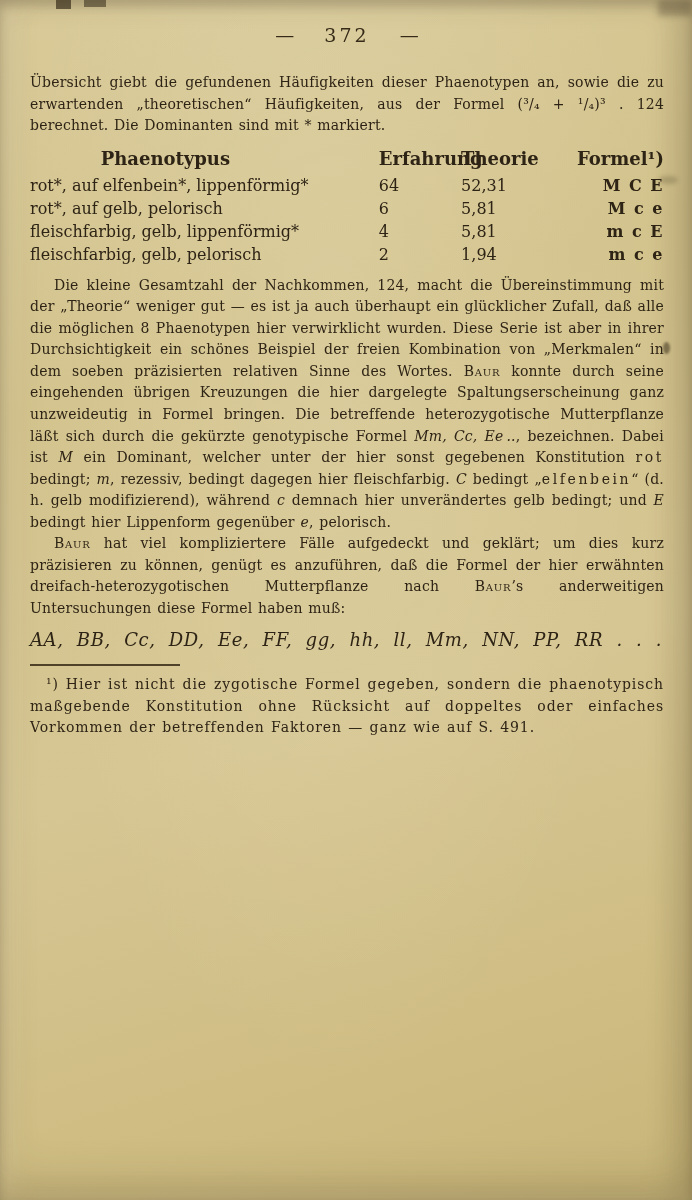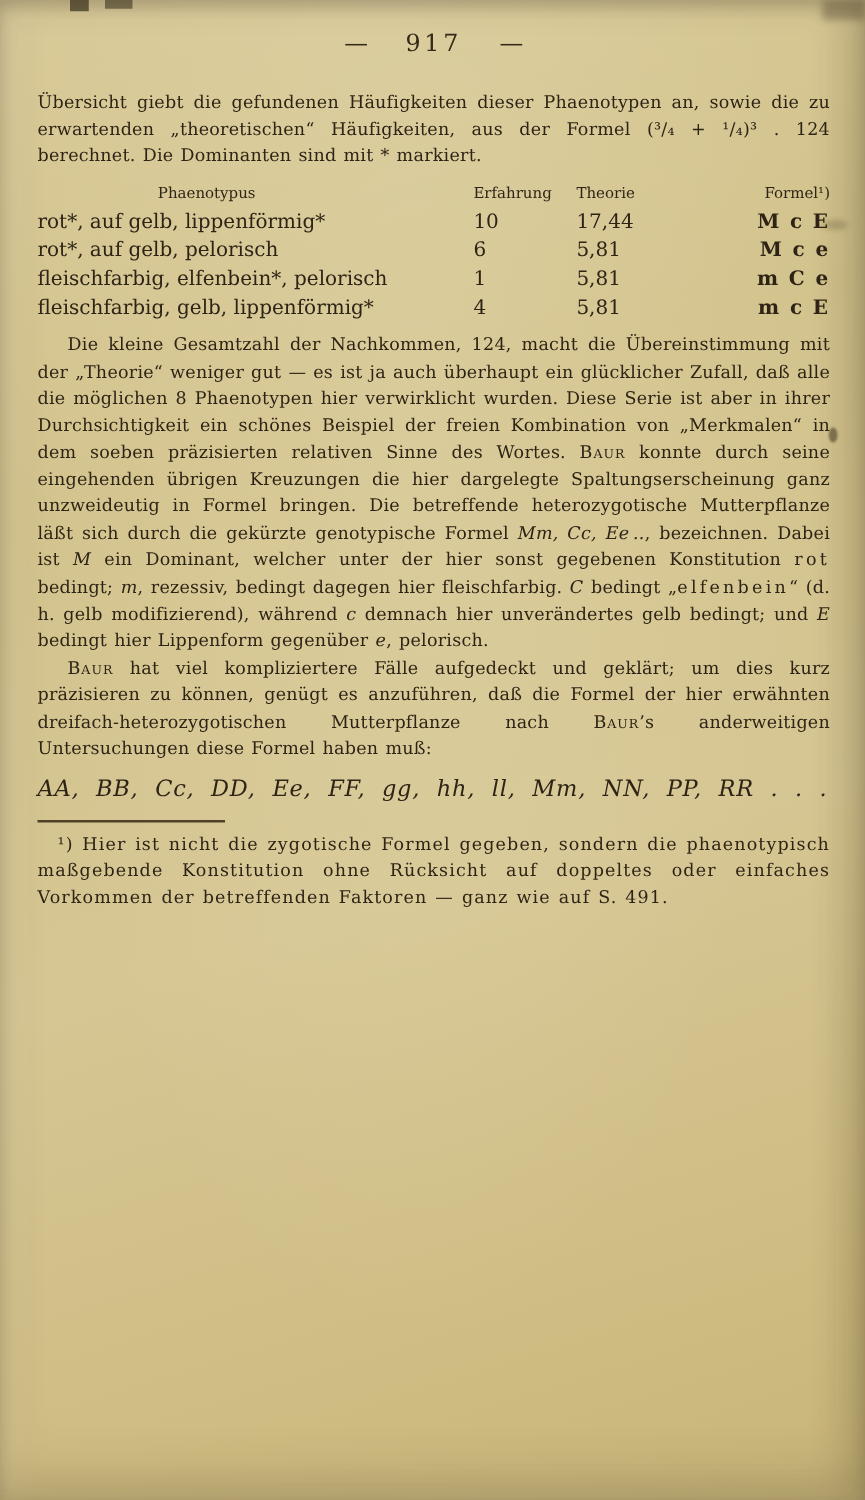--- a/index.html
+++ b/index.html
@@ -58,21 +58,21 @@
   .s-sp { letter-spacing: 2.6px; }
 
   table.ptable {
     width: 100%;
     border-collapse: collapse;
     margin: 9px 0 9px;
     font-size: 16px;
     line-height: 1.44;
     table-layout: fixed;
   }
-  .ptable th { font-weight: normal; font-size: 12px; padding-bottom: 2px; }
+  .ptable th { font-weight: bold; font-size: 18px; padding-bottom: 2px; }
   .ptable th, .ptable td { vertical-align: baseline; }
   .ptable .col-p { width: 55%; text-align: left; }
   .ptable th.col-p { text-align: center; padding-right: 78px; }
   .ptable .col-n { width: 13%; text-align: left; }
   .ptable .col-f { width: 19%; text-align: right; }
   .ptable td.col-f { font-weight: bold; letter-spacing: 1.5px; }
 
   .formula {
     font-size: 18px;
     font-style: italic;
@@ -102,59 +102,59 @@
 <div class="page">
 
   <div class="artifact artifact-a"></div>
   <div class="artifact artifact-b"></div>
   <div class="artifact artifact-c"></div>
   <div class="artifact artifact-d"></div>
   <div class="artifact artifact-e"></div>
 
   <div class="page-number-row">
     <span class="dash">—</span>
-    <span class="num">917</span>
+    <span class="num">372</span>
     <span class="dash">—</span>
   </div>
 
   <p class="para">Übersicht giebt die gefundenen Häufigkeiten dieser Phaenotypen an, sowie die zu erwartenden „theoretischen“ Häufigkeiten, aus der Formel (³/₄ + ¹/₄)³ . 124 berechnet.  Die Dominanten sind mit * markiert.</p>
 
   <table class="ptable">
     <thead>
       <tr>
         <th class="col-p">Phaenotypus</th>
         <th class="col-n">Erfahrung</th>
         <th class="col-n">Theorie</th>
         <th class="col-f">Formel¹)</th>
       </tr>
     </thead>
     <tbody>
       <tr>
-        <td class="col-p">rot*, auf gelb, lippenförmig*</td>
-        <td class="col-n">10</td>
-        <td class="col-n">17,44</td>
-        <td class="col-f">M c E</td>
+        <td class="col-p">rot*, auf elfenbein*, lippenförmig*</td>
+        <td class="col-n">64</td>
+        <td class="col-n">52,31</td>
+        <td class="col-f">M C E</td>
       </tr>
       <tr>
         <td class="col-p">rot*, auf gelb, pelorisch</td>
         <td class="col-n">6</td>
         <td class="col-n">5,81</td>
         <td class="col-f">M c e</td>
       </tr>
       <tr>
-        <td class="col-p">fleischfarbig, elfenbein*, pelorisch</td>
-        <td class="col-n">1</td>
-        <td class="col-n">5,81</td>
-        <td class="col-f">m C e</td>
-      </tr>
-      <tr>
         <td class="col-p">fleischfarbig, gelb, lippenförmig*</td>
         <td class="col-n">4</td>
         <td class="col-n">5,81</td>
         <td class="col-f">m c E</td>
+      </tr>
+      <tr>
+        <td class="col-p">fleischfarbig, gelb, pelorisch</td>
+        <td class="col-n">2</td>
+        <td class="col-n">1,94</td>
+        <td class="col-f">m c e</td>
       </tr>
     </tbody>
   </table>
 
   <p class="para indent"><span>Die kleine Gesamtzahl der Nachkommen, 124, macht die Übereinstimmung mit der „Theorie“ weniger gut — es ist ja auch überhaupt ein glücklicher Zufall, daß alle die möglichen 8 Phaenotypen hier verwirklicht wurden.  Diese Serie ist aber in ihrer Durchsichtigkeit ein schönes Beispiel der freien Kombination von „Merkmalen“ in dem soeben präzisierten relativen Sinne des Wortes.  </span><span class="s-sc">Baur</span><span> konnte durch seine eingehenden übrigen Kreuzungen die hier dargelegte Spaltungserscheinung ganz unzweideutig in Formel bringen.  Die betreffende heterozygotische Mutterpflanze läßt sich durch die gekürzte genotypische Formel </span><span class="s-i">Mm, Cc, Ee ..</span><span>, bezeichnen.  Dabei ist </span><span class="s-i">M</span><span> ein Dominant, welcher unter der hier sonst gegebenen Konstitution </span><span class="s-sp">rot</span><span> bedingt; </span><span class="s-i">m</span><span>, rezessiv, bedingt dagegen hier fleischfarbig.  </span><span class="s-i">C</span><span> bedingt „</span><span class="s-sp">elfenbein</span><span>“ (d. h. gelb modifizierend), während </span><span class="s-i">c</span><span> demnach hier unverändertes gelb bedingt; und </span><span class="s-i">E</span><span> bedingt hier Lippenform gegenüber </span><span class="s-i">e</span><span>, pelorisch.</span></p>
 
   <p class="para indent"><span class="s-sc">Baur</span><span> hat viel kompliziertere Fälle aufgedeckt und geklärt; um dies kurz präzisieren zu können, genügt es anzuführen, daß die Formel der hier erwähnten dreifach-heterozygotischen Mutterpflanze nach </span><span class="s-sc">Baur</span><span>’s anderweitigen Untersuchungen diese Formel haben muß:</span></p>
 
   <p class="formula">AA, BB, Cc, DD, Ee, FF, gg, hh, ll, Mm, NN, PP, RR . . .</p>
 

